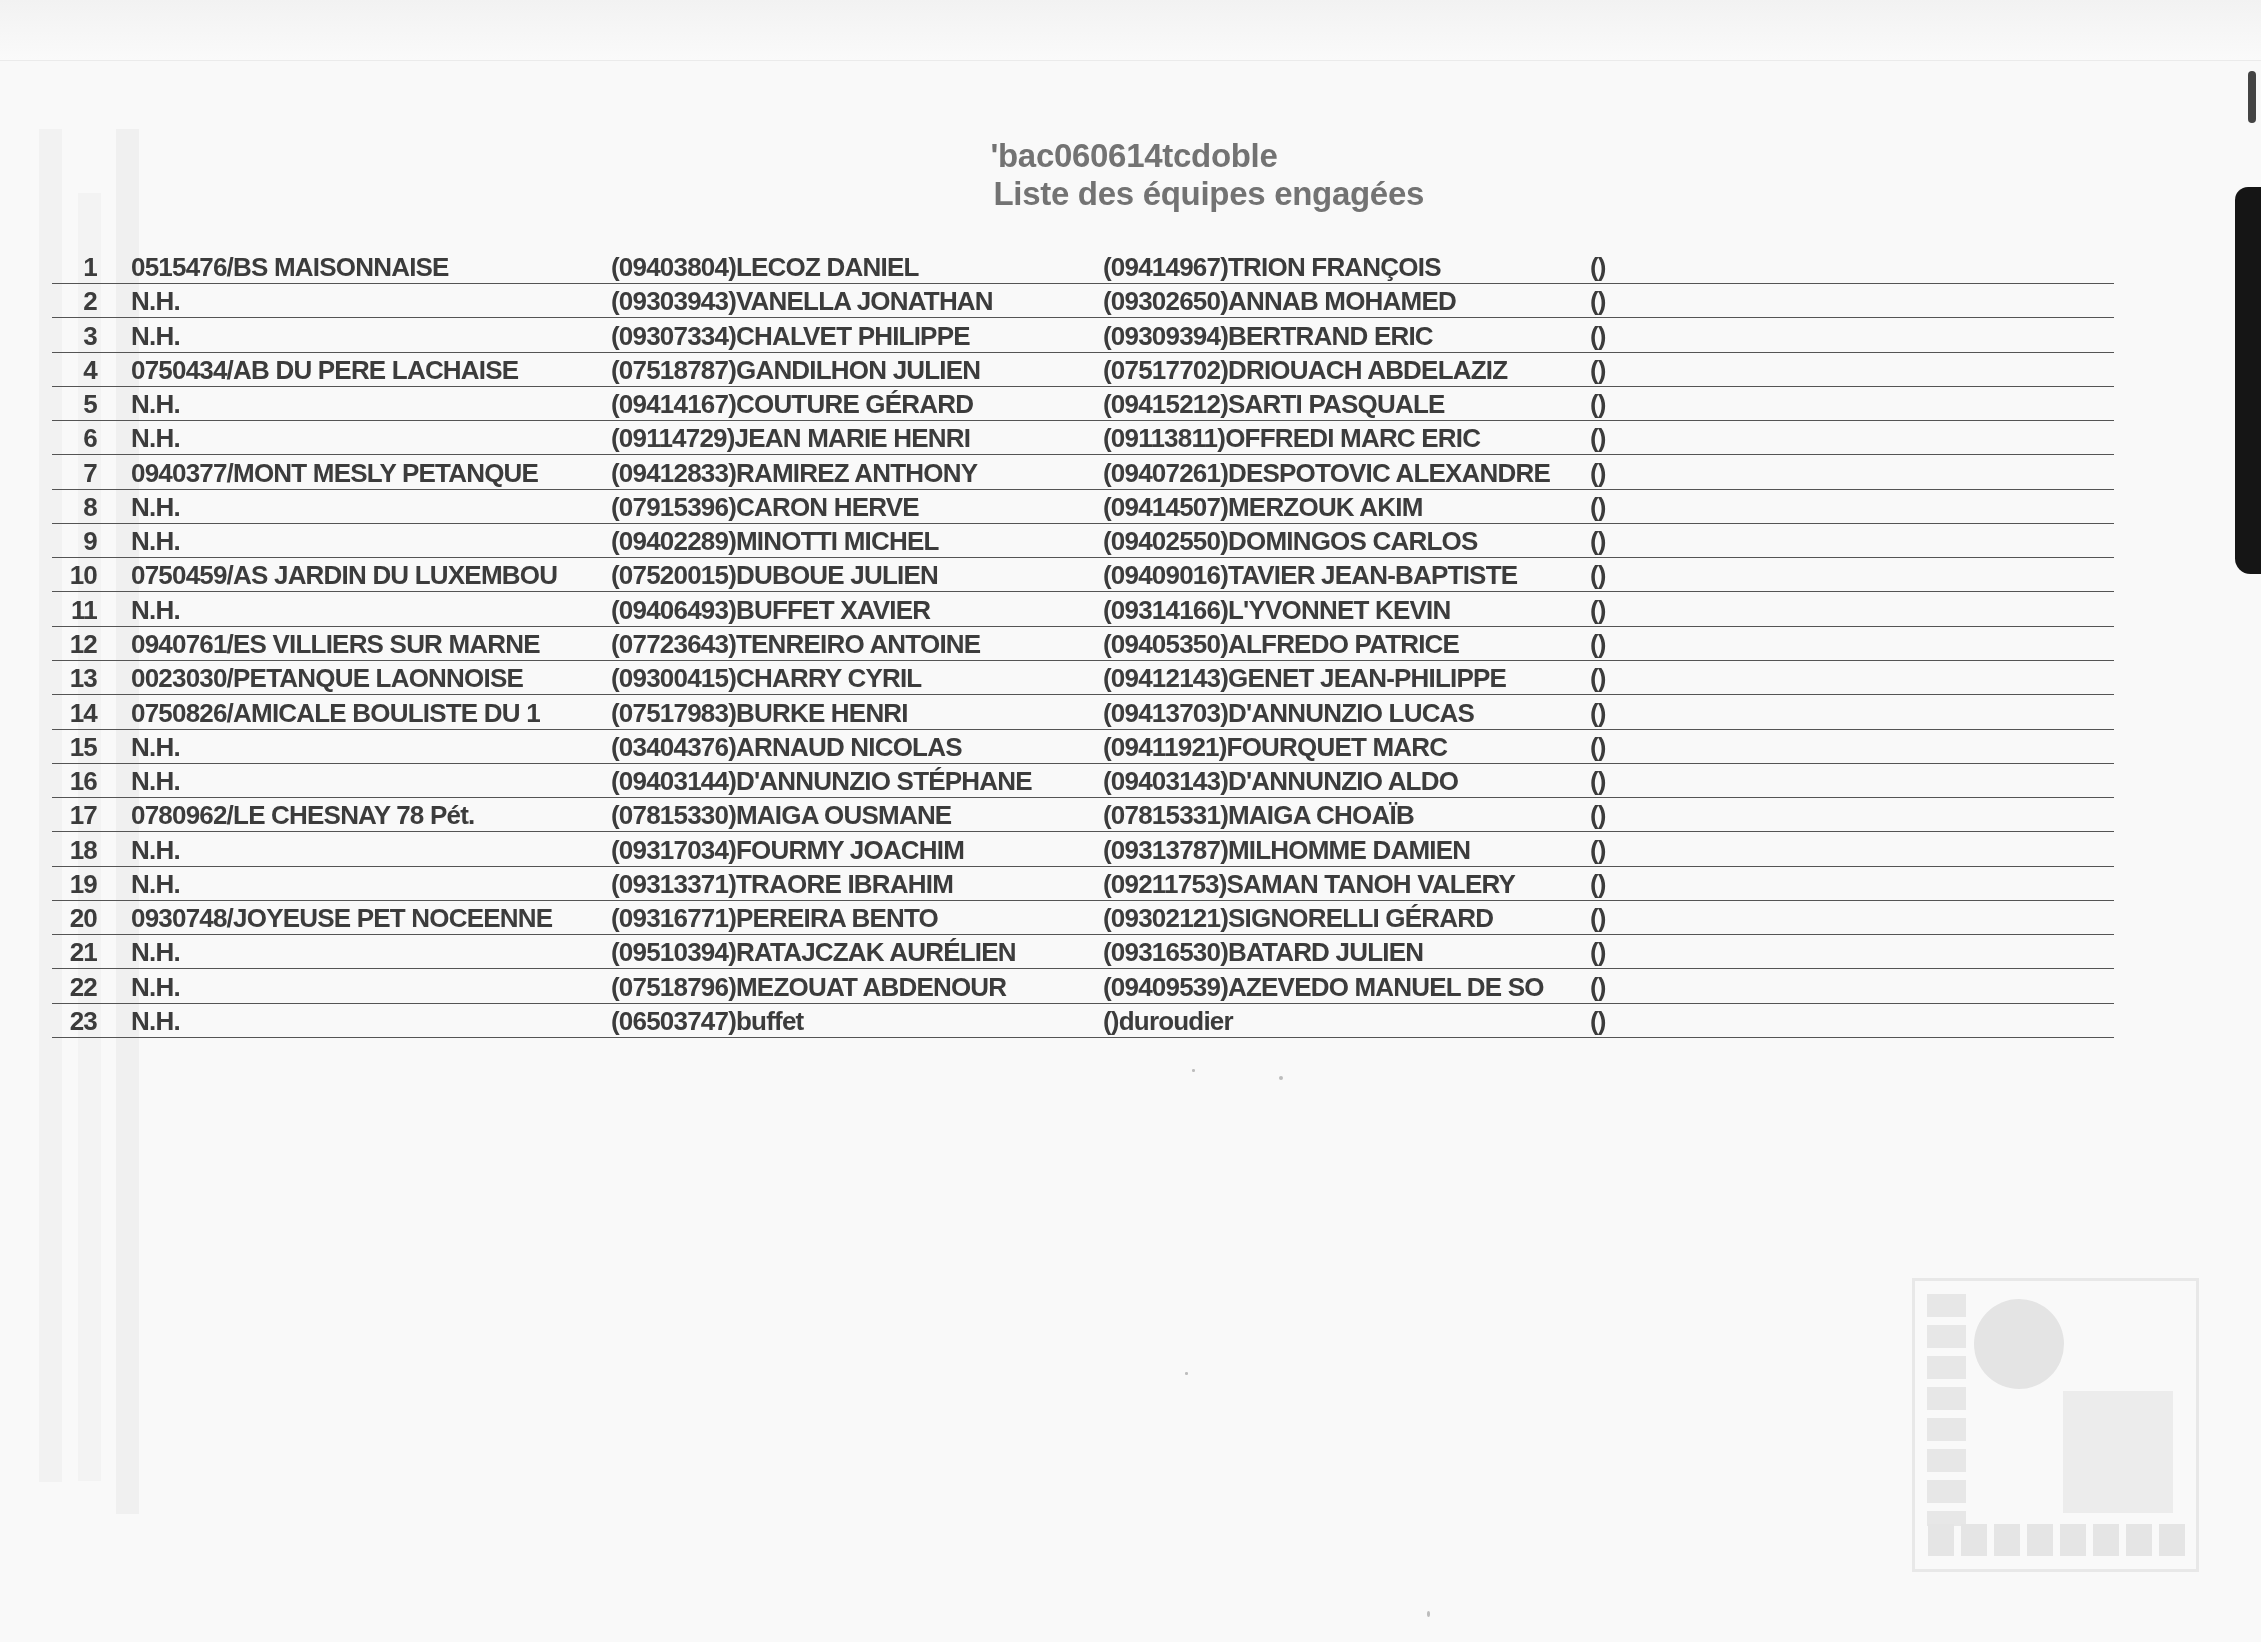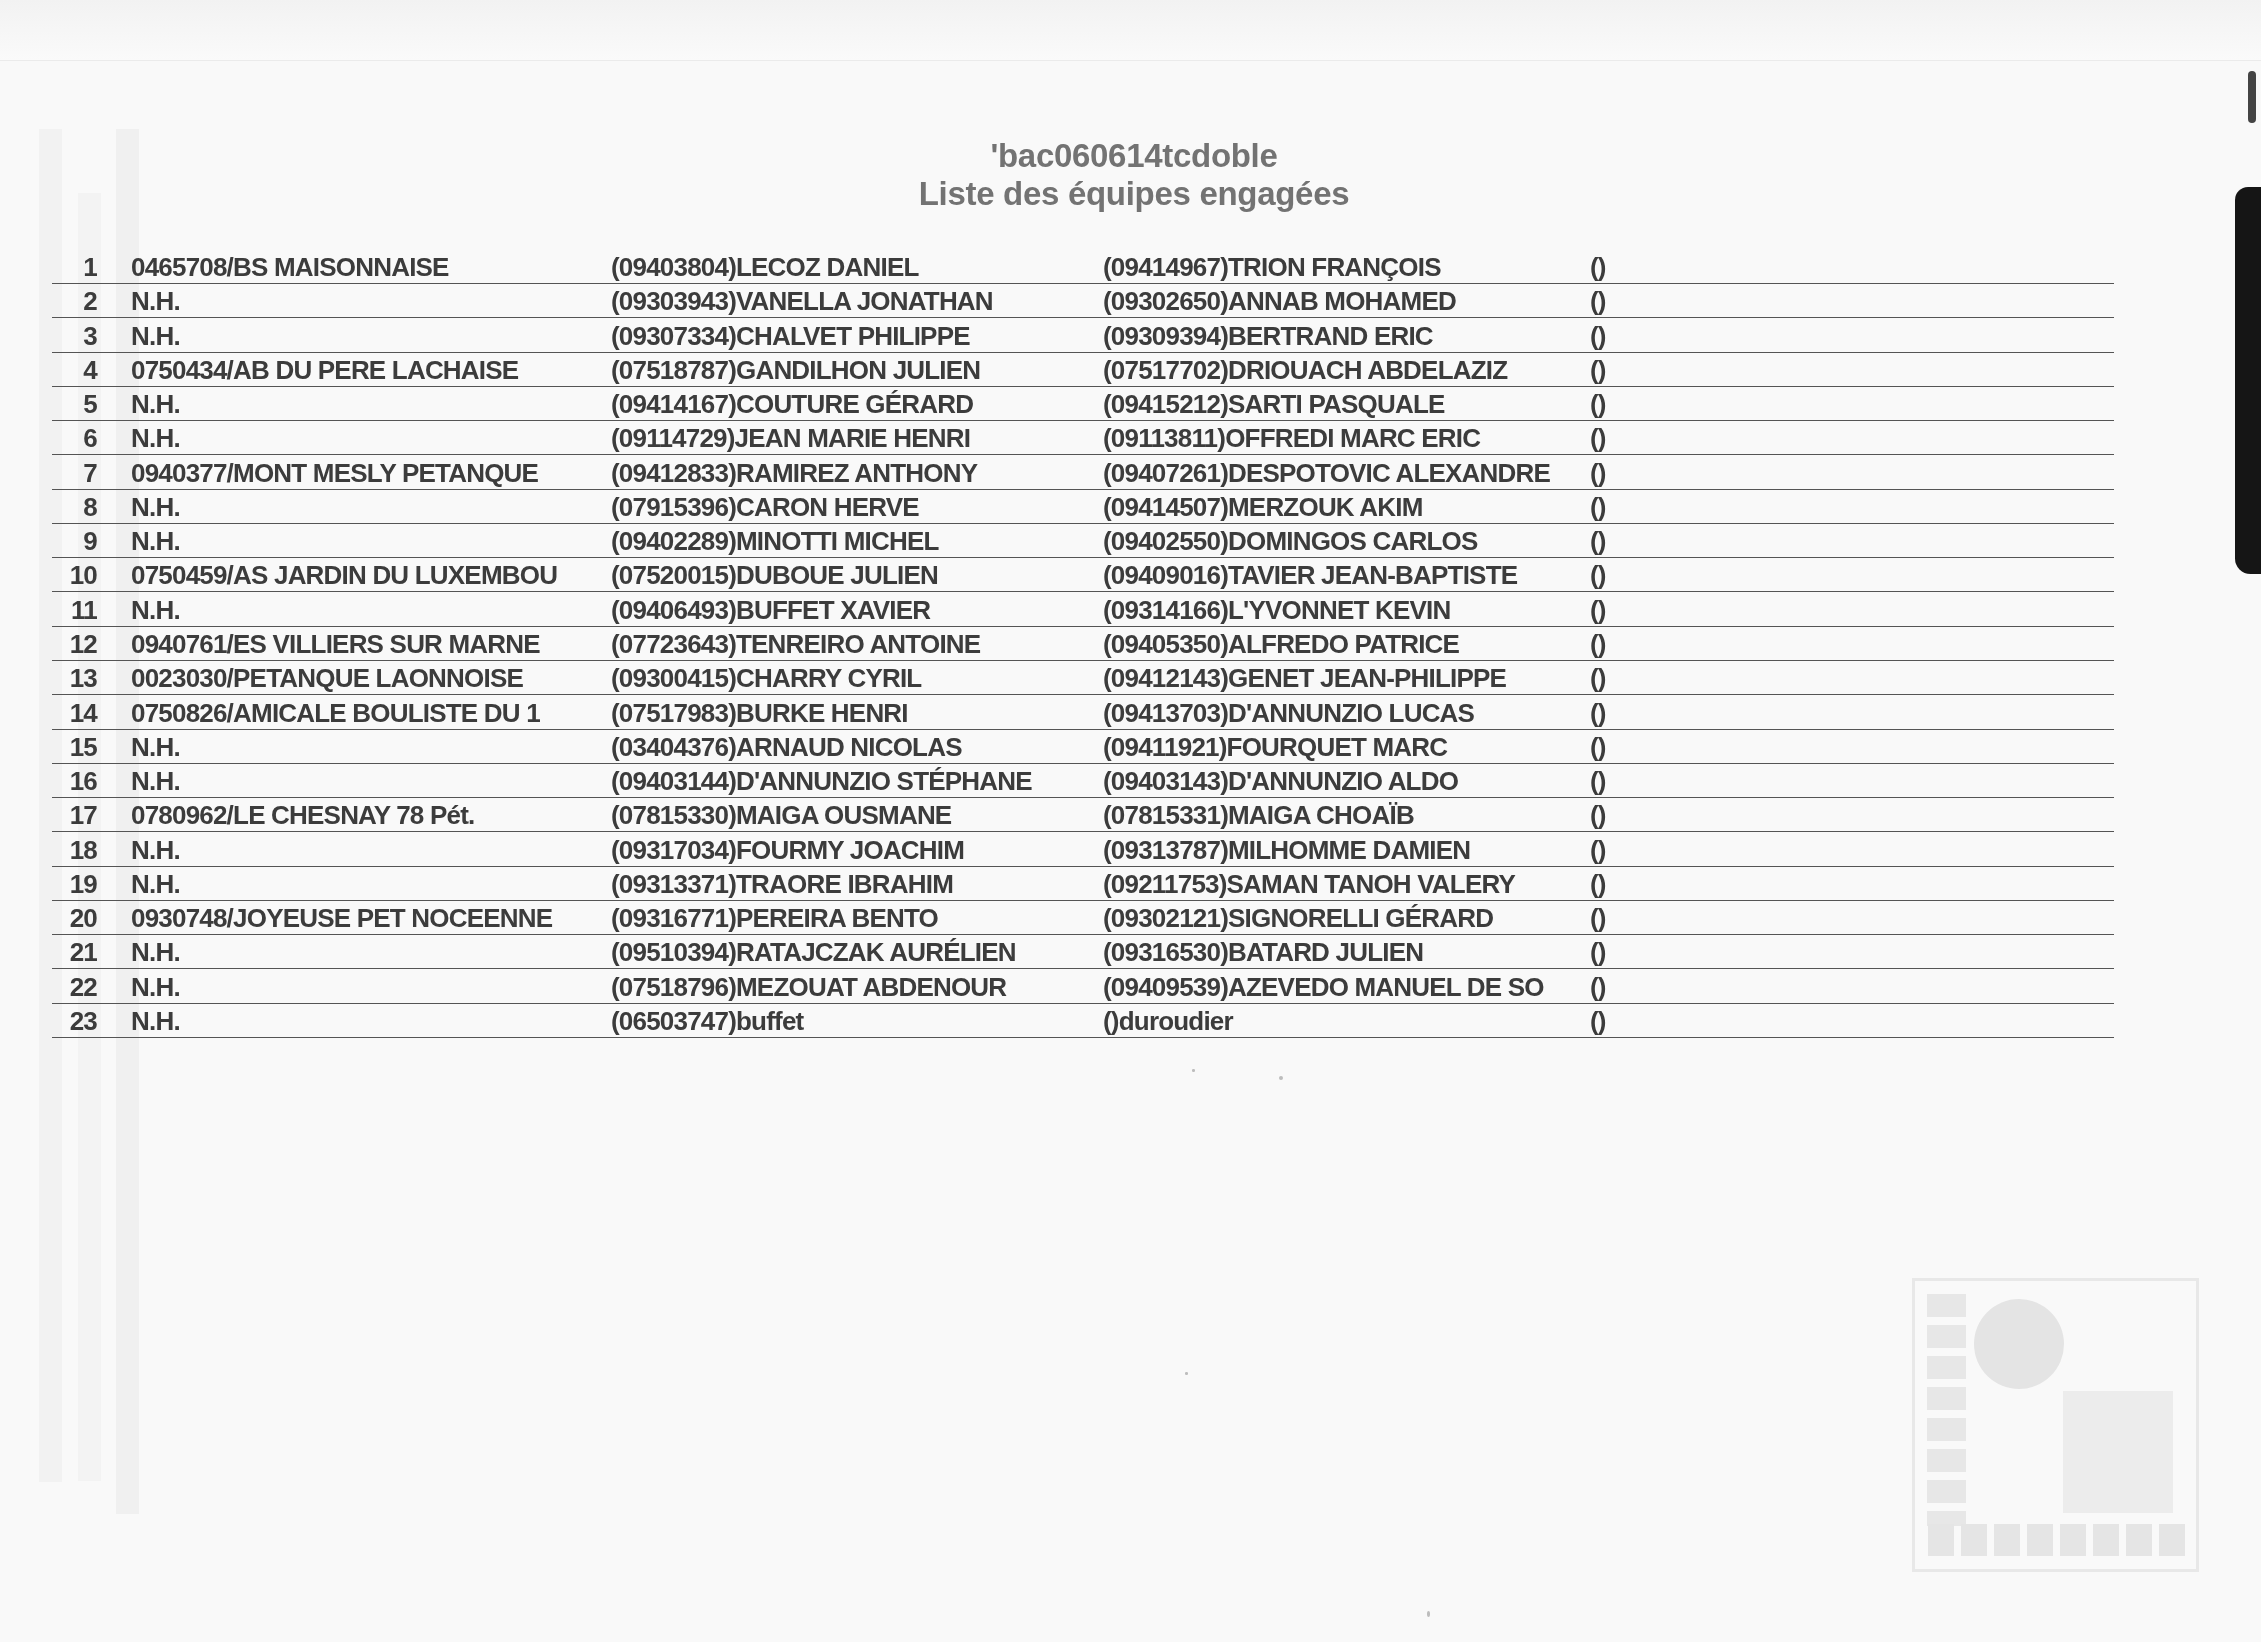--- a/index.html
+++ b/index.html
@@ -47,21 +47,21 @@
     left: 844px;
     width: 580px;
     text-align: center;
     font-weight: bold;
     font-size: 33px;
     letter-spacing: -0.3px;
     color: #737373;
     white-space: nowrap;
   }
   .t1 { top: 137px; }
-  .t2 { top: 175px; }
+  .t2 { top: 175px; text-align: right; }
 
   .row {
     position: absolute;
     left: 52px;
     width: 2062px;
     height: 34px;
   }
   .row .rule {
     position: absolute;
     left: 0; right: 0; bottom: 0;
@@ -159,21 +159,21 @@
   <div class="house"></div>
   <div class="btext"></div>
 </div>
 
 <div class="title-line t1">'bac060614tcdoble</div>
 <div class="title-line t2">Liste des équipes engagées</div>
 
 <div id="teams">
     <div class="row" style="top: 250px;">
       <span class="cell c-num">1</span>
-      <span class="cell c-club">0465708/BS MAISONNAISE</span>
+      <span class="cell c-club">0515476/BS MAISONNAISE</span>
       <span class="cell c-p1">(09403804)LECOZ DANIEL</span>
       <span class="cell c-p2">(09414967)TRION FRANÇOIS</span>
       <span class="cell c-p3">()</span>
       <div class="rule"></div>
     </div>
     <div class="row" style="top: 284px;">
       <span class="cell c-num">2</span>
       <span class="cell c-club">N.H.</span>
       <span class="cell c-p1">(09303943)VANELLA JONATHAN</span>
       <span class="cell c-p2">(09302650)ANNAB MOHAMED</span>

